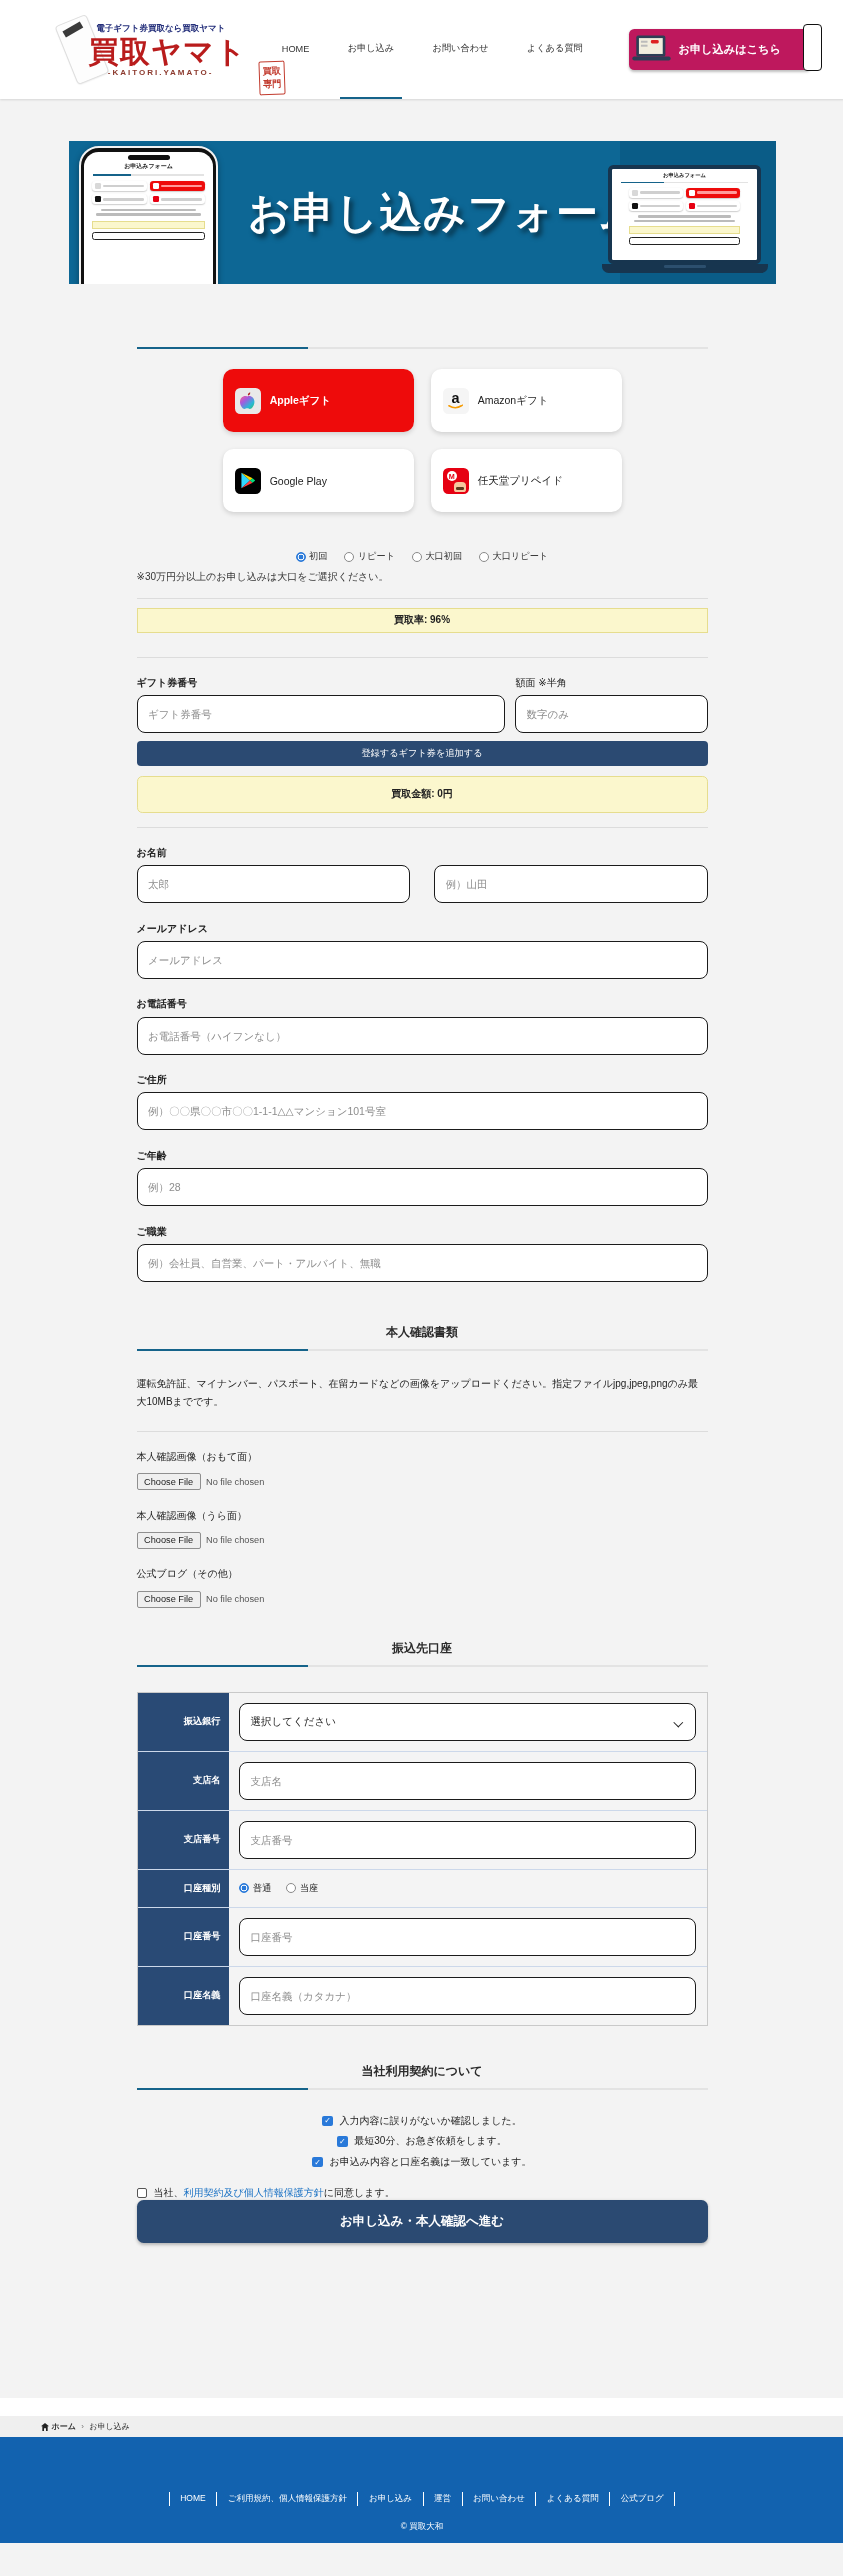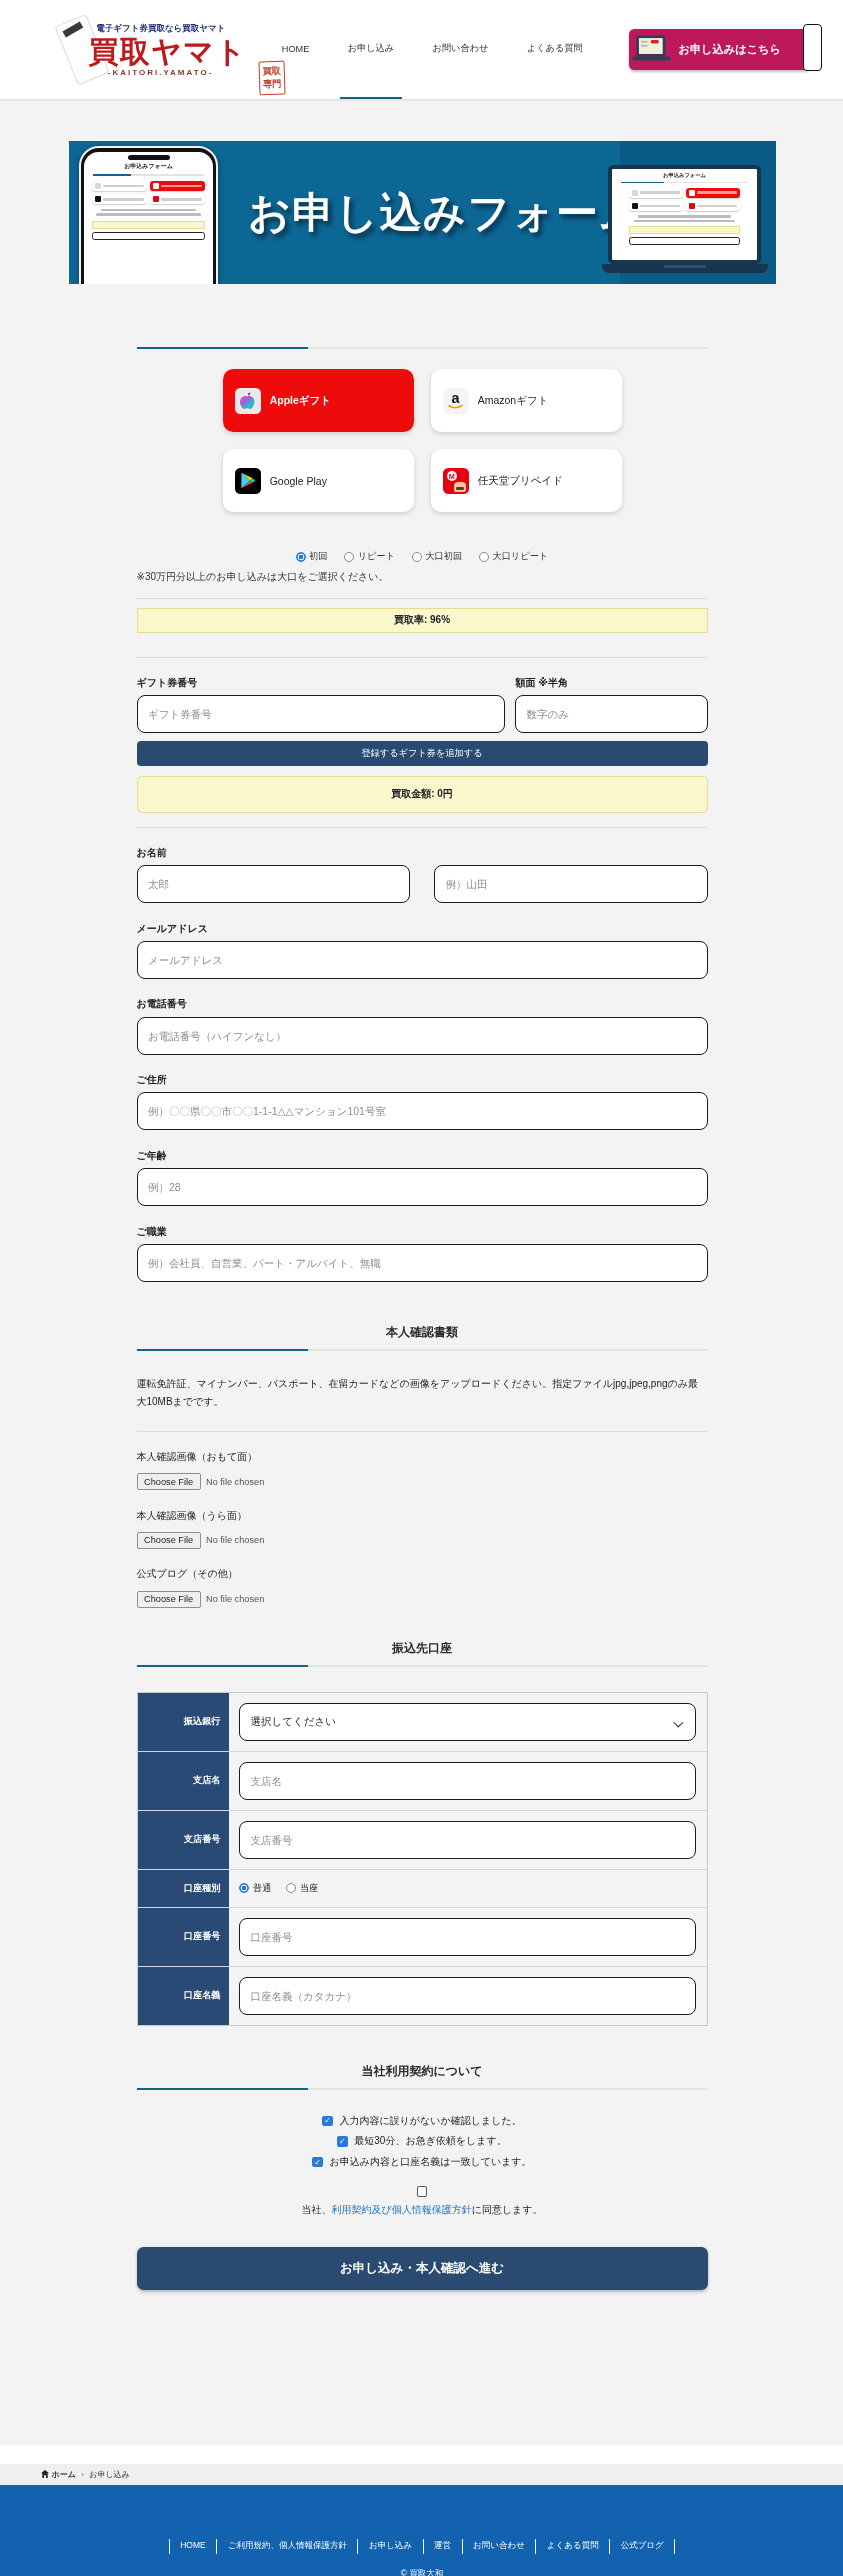--- a/index.html
+++ b/index.html
@@ -115,21 +115,21 @@
   .hr-a { margin-top: 14.5px; }
   .rate-banner {
     margin-top: 9.2px; height: 25px; background: #fbf7cd; border: 0.7px solid #e6dd8e;
     display: flex; align-items: center; justify-content: center;
     font-size: 10px; font-weight: bold; color: #222;
   }
   .hr-b { margin-top: 24px; }
   
   .entry-labels { display: flex; margin-top: 18.4px; }
   .entry-labels .l1 { width: 379px; font-size: 10px; font-weight: bold; }
-  .entry-labels .l2 { font-size: 10px; font-weight: bold; }
+  .entry-labels .l2 { font-size: 10px; font-weight: normal; }
   .entry-row { display: flex; gap: 10.5px; margin-top: 5.3px; }
   input.box, .select-box {
     height: 38px; border: 1.3px solid #1b1b1b; border-radius: 8px; background: #fff;
     font-size: 10.5px; padding: 0 10.5px; font-family: inherit; color: #222; width: 100%;
   }
   input.box::placeholder { color: #8d8d8d; }
   .entry-row .gift-no { width: 368px; flex: none; }
   .entry-row .gift-val { flex: 1; }
   .add-btn {
     margin-top: 8px; width: 100%; height: 25px; background: #2b4a72; color: #fff;
@@ -171,24 +171,24 @@
   .select-box .chev { width: 6.6px; height: 6.6px; border-right: 1.3px solid #222; border-bottom: 1.3px solid #222; transform: rotate(45deg); margin-right: 2.6px; flex: none; }
   .acct-radios { display: flex; gap: 14.5px; font-size: 9.2px; }
   .acct-radios .order-opt { gap: 4px; }
   
   .agree-head { margin-top: 37px; }
   .checks { margin-top: 24px; display: flex; flex-direction: column; gap: 6.6px; align-items: center; }
   .check-row { display: flex; align-items: center; gap: 6.6px; font-size: 10px; color: #222; cursor: pointer; }
   .cbox { width: 10.5px; height: 10.5px; border-radius: 2px; flex: none; }
   .cbox.checked { background: #2979d9; color: #fff; font-size: 8px; font-weight: bold; display: flex; align-items: center; justify-content: center; }
   .cbox.unchecked { background: #fff; border: 0.7px solid #555; }
-  .consent-row { margin-top: 17px; justify-content: center; display: flex; align-items: center; gap: 6.6px; font-size: 10px; cursor: pointer; flex-direction: column; }
+  .consent-row { margin-top: 17px; display: flex; align-items: center; gap: 6.6px; font-size: 10px; cursor: pointer; }
   .consent-link { color: #1b72c4; cursor: pointer; }
   .submit-btn {
-    margin-top: 30px; width: 100%; height: 43px; background: #2b4a72; color: #fff;
+    width: 100%; height: 43px; background: #2b4a72; color: #fff;
     font-size: 12.5px; font-weight: bold; border: none; border-radius: 6.6px; cursor: pointer;
     font-family: inherit; box-shadow: 0 1.3px 3.3px rgba(0,0,0,.25);
   }
   
   .pre-footer { height: 18.4px; background: #fff; }
   .breadcrumb-bar { height: 21px; background: #efefef; display: flex; align-items: center; padding-left: 41px; gap: 5.3px; font-size: 8px; color: #333; }
   .breadcrumb-bar .home { font-weight: bold; cursor: pointer; display: flex; align-items: center; gap: 2.6px; }
   .crumb-sep { color: #777; }
   .footer { height: 106px; background: #1262af; display: flex; flex-direction: column; justify-content: flex-end; align-items: center; padding-bottom: 10.5px; }
   .footer-nav { display: flex; align-items: stretch; margin-bottom: 14.5px; }

